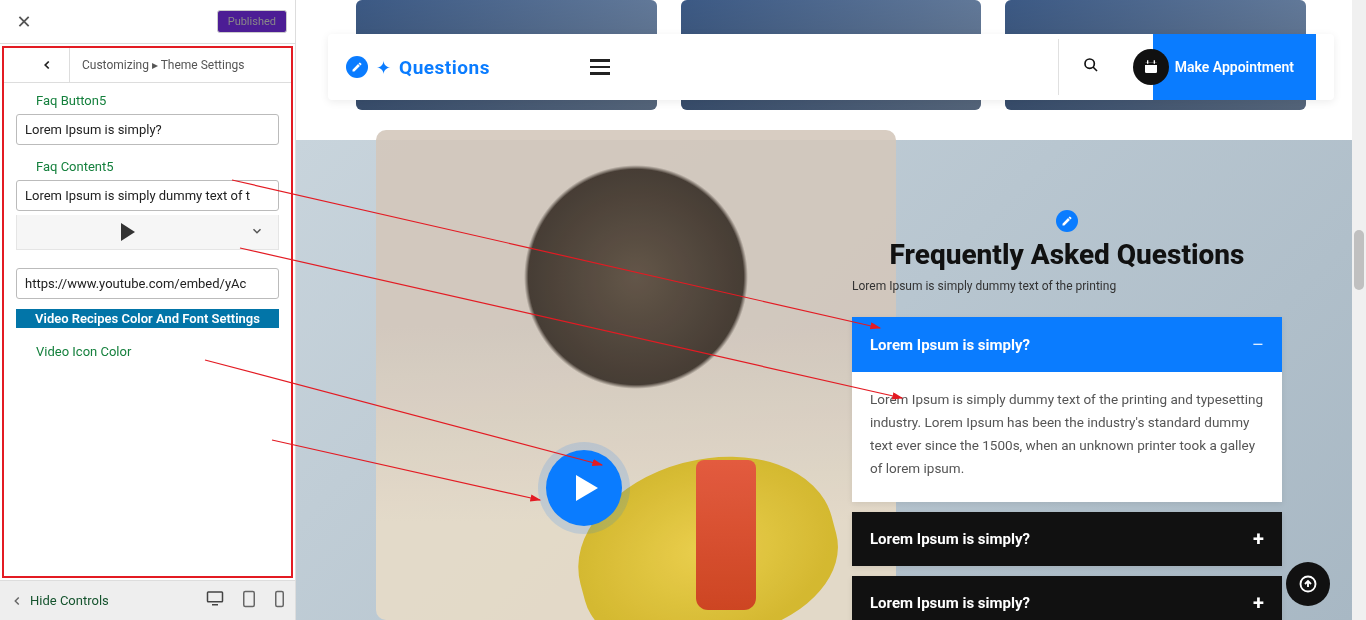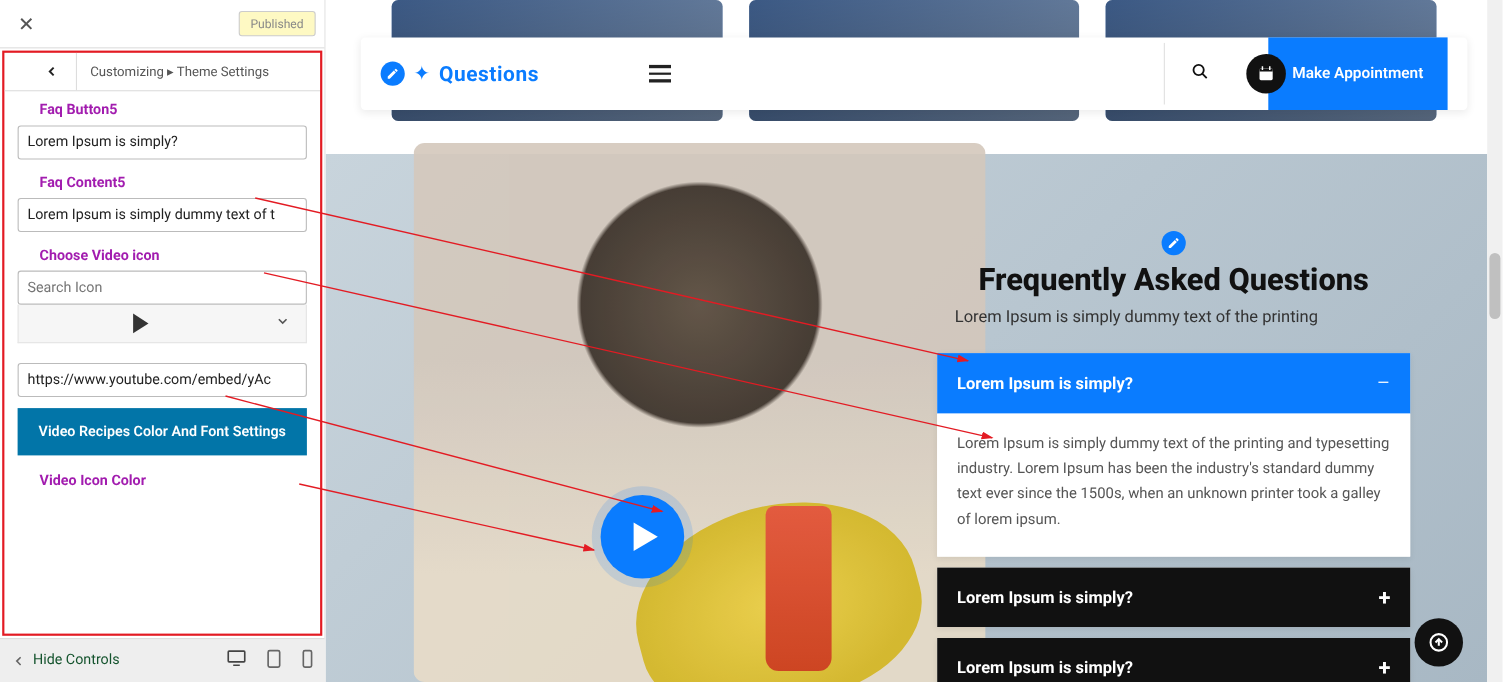--- a/index.html
+++ b/index.html
@@ -2,39 +2,39 @@
 <html><head>
 <meta charset="utf-8">
 <style>
 * { margin: 0; padding: 0; box-sizing: border-box; font-family: -apple-system, BlinkMacSystemFont, "Segoe UI", Roboto, sans-serif; }
 body { width: 1366px; height: 620px; overflow: hidden; position: relative; background: #f0f0f0; }
 
 
 .customizer { position: absolute; left: 0; top: 0; width: 296px; height: 100%; background: #fff; border-right: 1px solid #ddd; display: flex; flex-direction: column; }
 .cust-topbar { height: 44px; border-bottom: 1px solid #ddd; display: flex; align-items: center; justify-content: space-between; padding: 0 8px; }
 .close-x { width: 32px; height: 32px; display: flex; align-items: center; justify-content: center; font-size: 18px; color: #555; cursor: pointer; }
-.published-btn { font-size: 11px; color: #888; border: 1px solid #ccc; background: #fef9c3; padding: 4px 10px; border-radius: 3px; margin-left: auto; }
+.published-btn { font-size: 11px; color: #888; border: 1px solid #ccc; background: #4c1d95; padding: 4px 10px; border-radius: 3px; margin-left: auto; }
 
 .red-box { border: 2px solid #e31b23; margin: 2px; flex: 1; overflow-y: auto; }
 
 .panel-head { display: flex; align-items: stretch; border-bottom: 1px solid #ddd; padding-left: 20px; }
 .back-col { width: 46px; display: flex; align-items: center; justify-content: center; border-right: 1px solid #ddd; font-size: 20px; color: #333; cursor: pointer; }
 .panel-title-wrap { padding: 10px 12px; }
 .breadcrumb { font-size: 12px; color: #555; }
 .panel-title { font-size: 19px; color: #555; font-weight: 400; margin-top: 2px; }
 
 .field-group { padding: 10px 12px 4px; }
-.field-label { font-size: 13px; font-weight: 700; color: #a21caf; margin-bottom: 6px; padding-left: 20px; }
+.field-label { font-size: 13px; font-weight: 400; color: #15803d; margin-bottom: 6px; padding-left: 20px; }
 .field-input { width: 100%; padding: 7px 8px; border: 1px solid #bbb; border-radius: 3px; font-size: 13px; color: #222; background: #fff; }
 
 .icon-preview-row { display: flex; align-items: center; justify-content: space-between; background: #f6f6f6; border: 1px solid #e5e5e5; border-top: none; padding: 8px 14px; margin: 0 12px 8px; }
 .play-triangle { width: 0; height: 0; border-left: 14px solid #333; border-top: 9px solid transparent; border-bottom: 9px solid transparent; margin-left: 90px; }
 .chevron-down { font-size: 14px; color: #555; }
 
-.video-settings-btn { display: block; margin: 6px 12px; background: #0275a8; color: #fff; text-align: center; font-weight: 600; font-size: 13px; padding: 14px 10px; border: none; width: calc(100% - 24px); cursor: pointer; }
+.video-settings-btn { display: block; margin: 6px 12px; background: #0275a8; color: #fff; text-align: center; font-weight: 600; font-size: 13px; padding: 2px 10px; border: none; width: calc(100% - 24px); cursor: pointer; }
 
 .cust-footer { height: 40px; border-top: 1px solid #ddd; display: flex; align-items: center; padding: 0 10px; gap: 14px; background: #eee; }
 .hide-controls { display: flex; align-items: center; gap: 6px; font-size: 13px; color: #14532d; cursor: pointer; }
 .device-icons { margin-left: auto; display: flex; gap: 18px; color: #666; }
 
 
 .preview { position: absolute; left: 296px; top: 0; right: 0; height: 100%; background: #fff; overflow: hidden; }
 .preview-scroll { position: absolute; right: 0; top: 0; width: 14px; height: 100%; background: #f0f0f0; }
 .preview-scroll-thumb { position: absolute; top: 230px; width: 10px; left: 2px; height: 60px; background: #c0c0c0; border-radius: 5px; }
 
@@ -58,21 +58,21 @@
 .hero-person { position: absolute; left: 80px; top: -10px; width: 520px; height: 490px; background: radial-gradient(circle at 50% 30%, #5a4a3a 0%, #3a2e24 25%, transparent 26%), linear-gradient(180deg, #d4c8bc 40%, #e8dcc8 80%); border-radius: 10px; opacity: 0.9; }
 .yellow-glove { position: absolute; left: 200px; bottom: -20px; width: 260px; height: 180px; background: radial-gradient(ellipse, #f0d040 0%, #d8b820 70%); border-radius: 50% 50% 40% 40%; transform: rotate(-15deg); }
 .spray-bottle { position: absolute; left: 320px; bottom: 10px; width: 60px; height: 150px; background: linear-gradient(#e85030, #d03810); border-radius: 8px 8px 12px 12px; }
 
 .play-circle { position: absolute; left: 250px; top: 310px; width: 76px; height: 76px; border-radius: 50%; background: #0a7cff; display: flex; align-items: center; justify-content: center; cursor: pointer; z-index: 3; box-shadow: 0 0 0 8px rgba(10,124,255,0.15); }
 .play-circle-tri { width: 0; height: 0; border-left: 22px solid #fff; border-top: 13px solid transparent; border-bottom: 13px solid transparent; margin-left: 5px; }
 
 .faq-block { position: absolute; right: 70px; top: 70px; width: 430px; z-index: 4; }
 .faq-head-row { display: flex; align-items: center; gap: 6px; margin-bottom: 8px; flex-direction: column; }
 .faq-title { font-size: 28px; font-weight: 800; color: #111; }
-.faq-sub { font-size: 15px; color: #333; margin-bottom: 24px; margin-left: 16px; }
+.faq-sub { font-size: 12px; color: #333; margin-bottom: 24px; }
 
 .accordion { margin-bottom: 10px; background: #fff; box-shadow: 0 2px 6px rgba(0,0,0,0.08); }
 .acc-head { padding: 15px 18px; font-weight: 700; font-size: 15px; display: flex; align-items: center; justify-content: space-between; cursor: pointer; }
 .acc-head.active { background: #0a7cff; color: #fff; }
 .acc-head.dark { background: #111; color: #fff; }
 .acc-body { padding: 16px 18px 22px; font-size: 13.5px; color: #555; line-height: 1.7; background: #fff; }
 .minus-ico { font-size: 22px; font-weight: 300; }
 .plus-ico { font-size: 20px; font-weight: 700; }
 
 .scroll-top-btn { position: absolute; right: 36px; bottom: 14px; width: 44px; height: 44px; border-radius: 50%; background: #111; color: #fff; display: flex; align-items: center; justify-content: center; cursor: pointer; z-index: 10; }
@@ -106,24 +106,20 @@
     <div class="field-group">
       <div class="field-label">Faq Button5</div>
       <input class="field-input" value="Lorem Ipsum is simply?" style="">
     </div>
 
     <div class="field-group">
       <div class="field-label">Faq Content5</div>
       <input class="field-input" value="Lorem Ipsum is simply dummy text of t" style="">
     </div>
 
-    <div class="field-group" style="padding-bottom:0">
-      <div class="field-label">Choose Video icon</div>
-      <input class="field-input" placeholder="Search Icon" style="">
-    </div>
     <div class="icon-preview-row">
       <div class="play-triangle"></div>
       <span class="chevron-down">
         <svg width="14" height="14" viewBox="0 0 24 24" fill="none" stroke="#555" stroke-width="2.5">
             <polyline points="6 9 12 15 18 9"></polyline>
           </svg>
       </span>
     </div>
 
     <div class="field-group">

